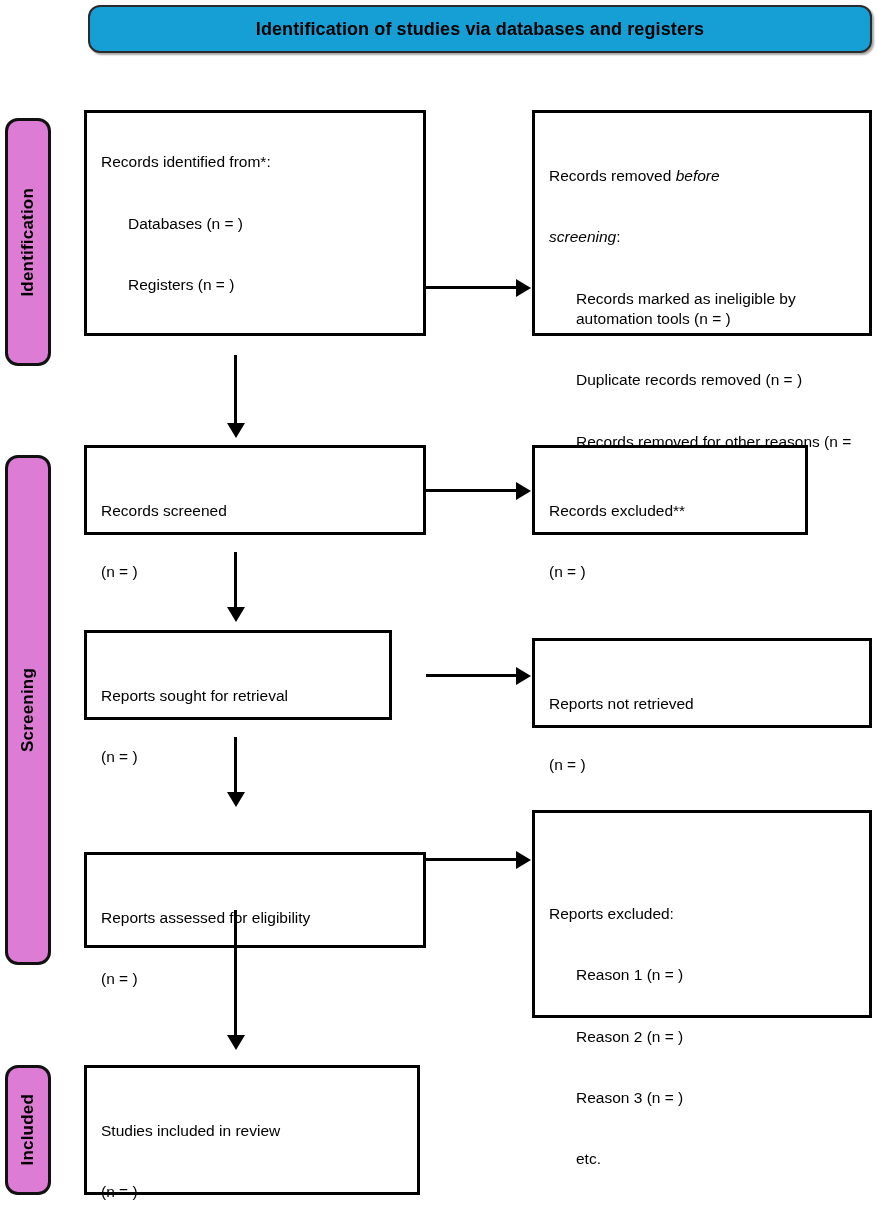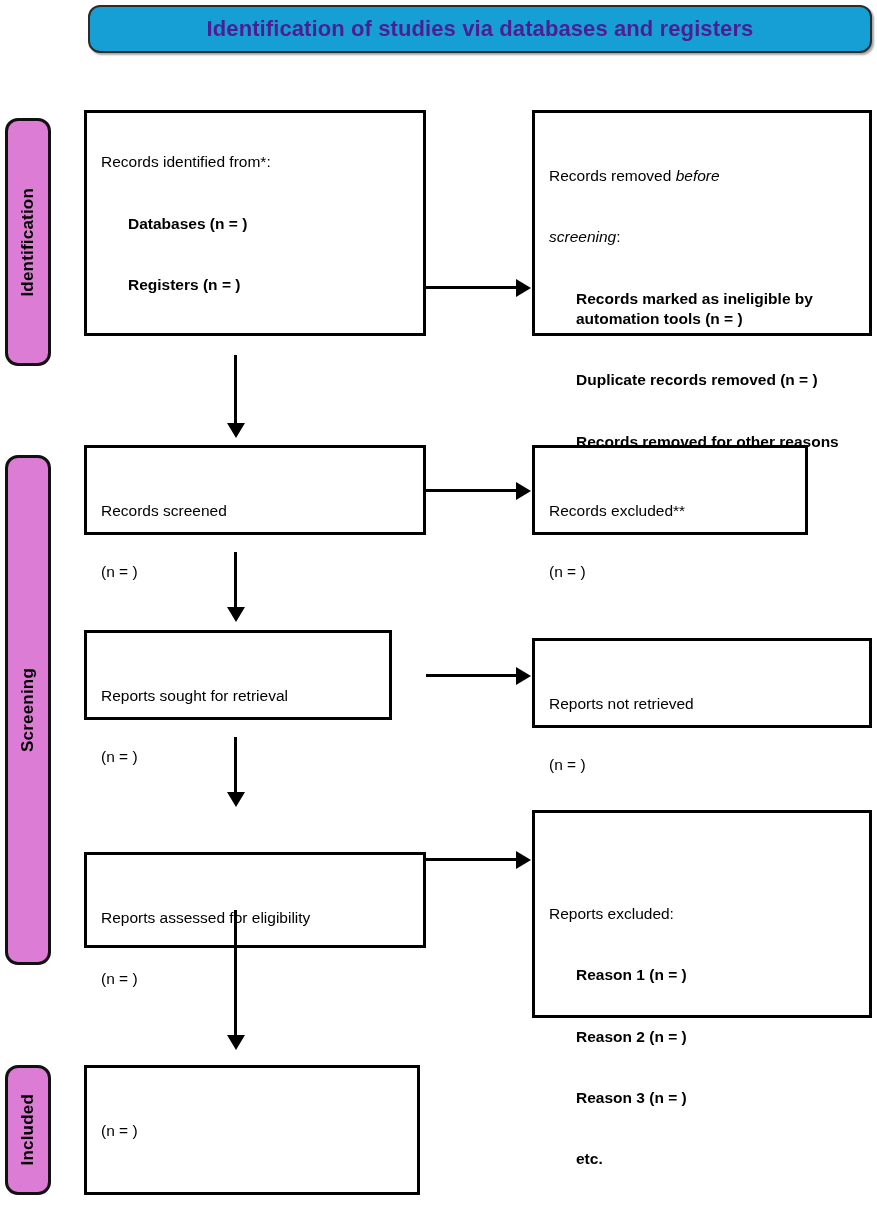--- a/index.html
+++ b/index.html
@@ -29,23 +29,23 @@
     background: #169FD5;
     border: 2px solid #2b2b2b;
     border-radius: 12px;
     box-sizing: border-box;
     display: flex;
     align-items: center;
     justify-content: center;
     box-shadow: 2px 2px 2px rgba(0,0,0,0.35);
   }
   .banner-text {
-    font-size: 22px;
+    font-size: 18px;
     font-weight: bold;
-    color: #4c1d95;
+    color: #000000;
     letter-spacing: 0.1px;
     white-space: nowrap;
   }
 
   
   .stage {
     position: absolute;
     left: 5px;
     width: 46px;
     background: #DD7CD4;
@@ -84,21 +84,20 @@
     display: flex;
     align-items: center;
   }
   .line {
     display: block;
     white-space: pre-wrap;
   }
   .line.indent {
     padding-left: 27px;
     text-indent: 0;
-    font-weight: bold;
   }
   .ital { font-style: italic; }
 
   
   .h-line {
     position: absolute;
     height: 3px;
     background: #000000;
   }
   .v-line {
@@ -226,19 +225,20 @@
   </div>
 
   <div class="h-line" style="left:426px; top:858px; width:90px;"></div>
   <div class="arrow-right" style="left:516px; top:851px;"></div>
 
   <div class="v-line" style="left:234px; top:910px; height:125px;"></div>
   <div class="arrow-down" style="left:227px; top:1035px;"></div>
 
   <div class="box" style="left:84px; top:1065px; width:336px; height:130px;">
     <div class="box-inner">
+      <span class="line">Studies included in review</span>
       <span class="line">(n = )</span>
       
       
     </div>
   </div>
 
 </div>
 
 </body></html>

